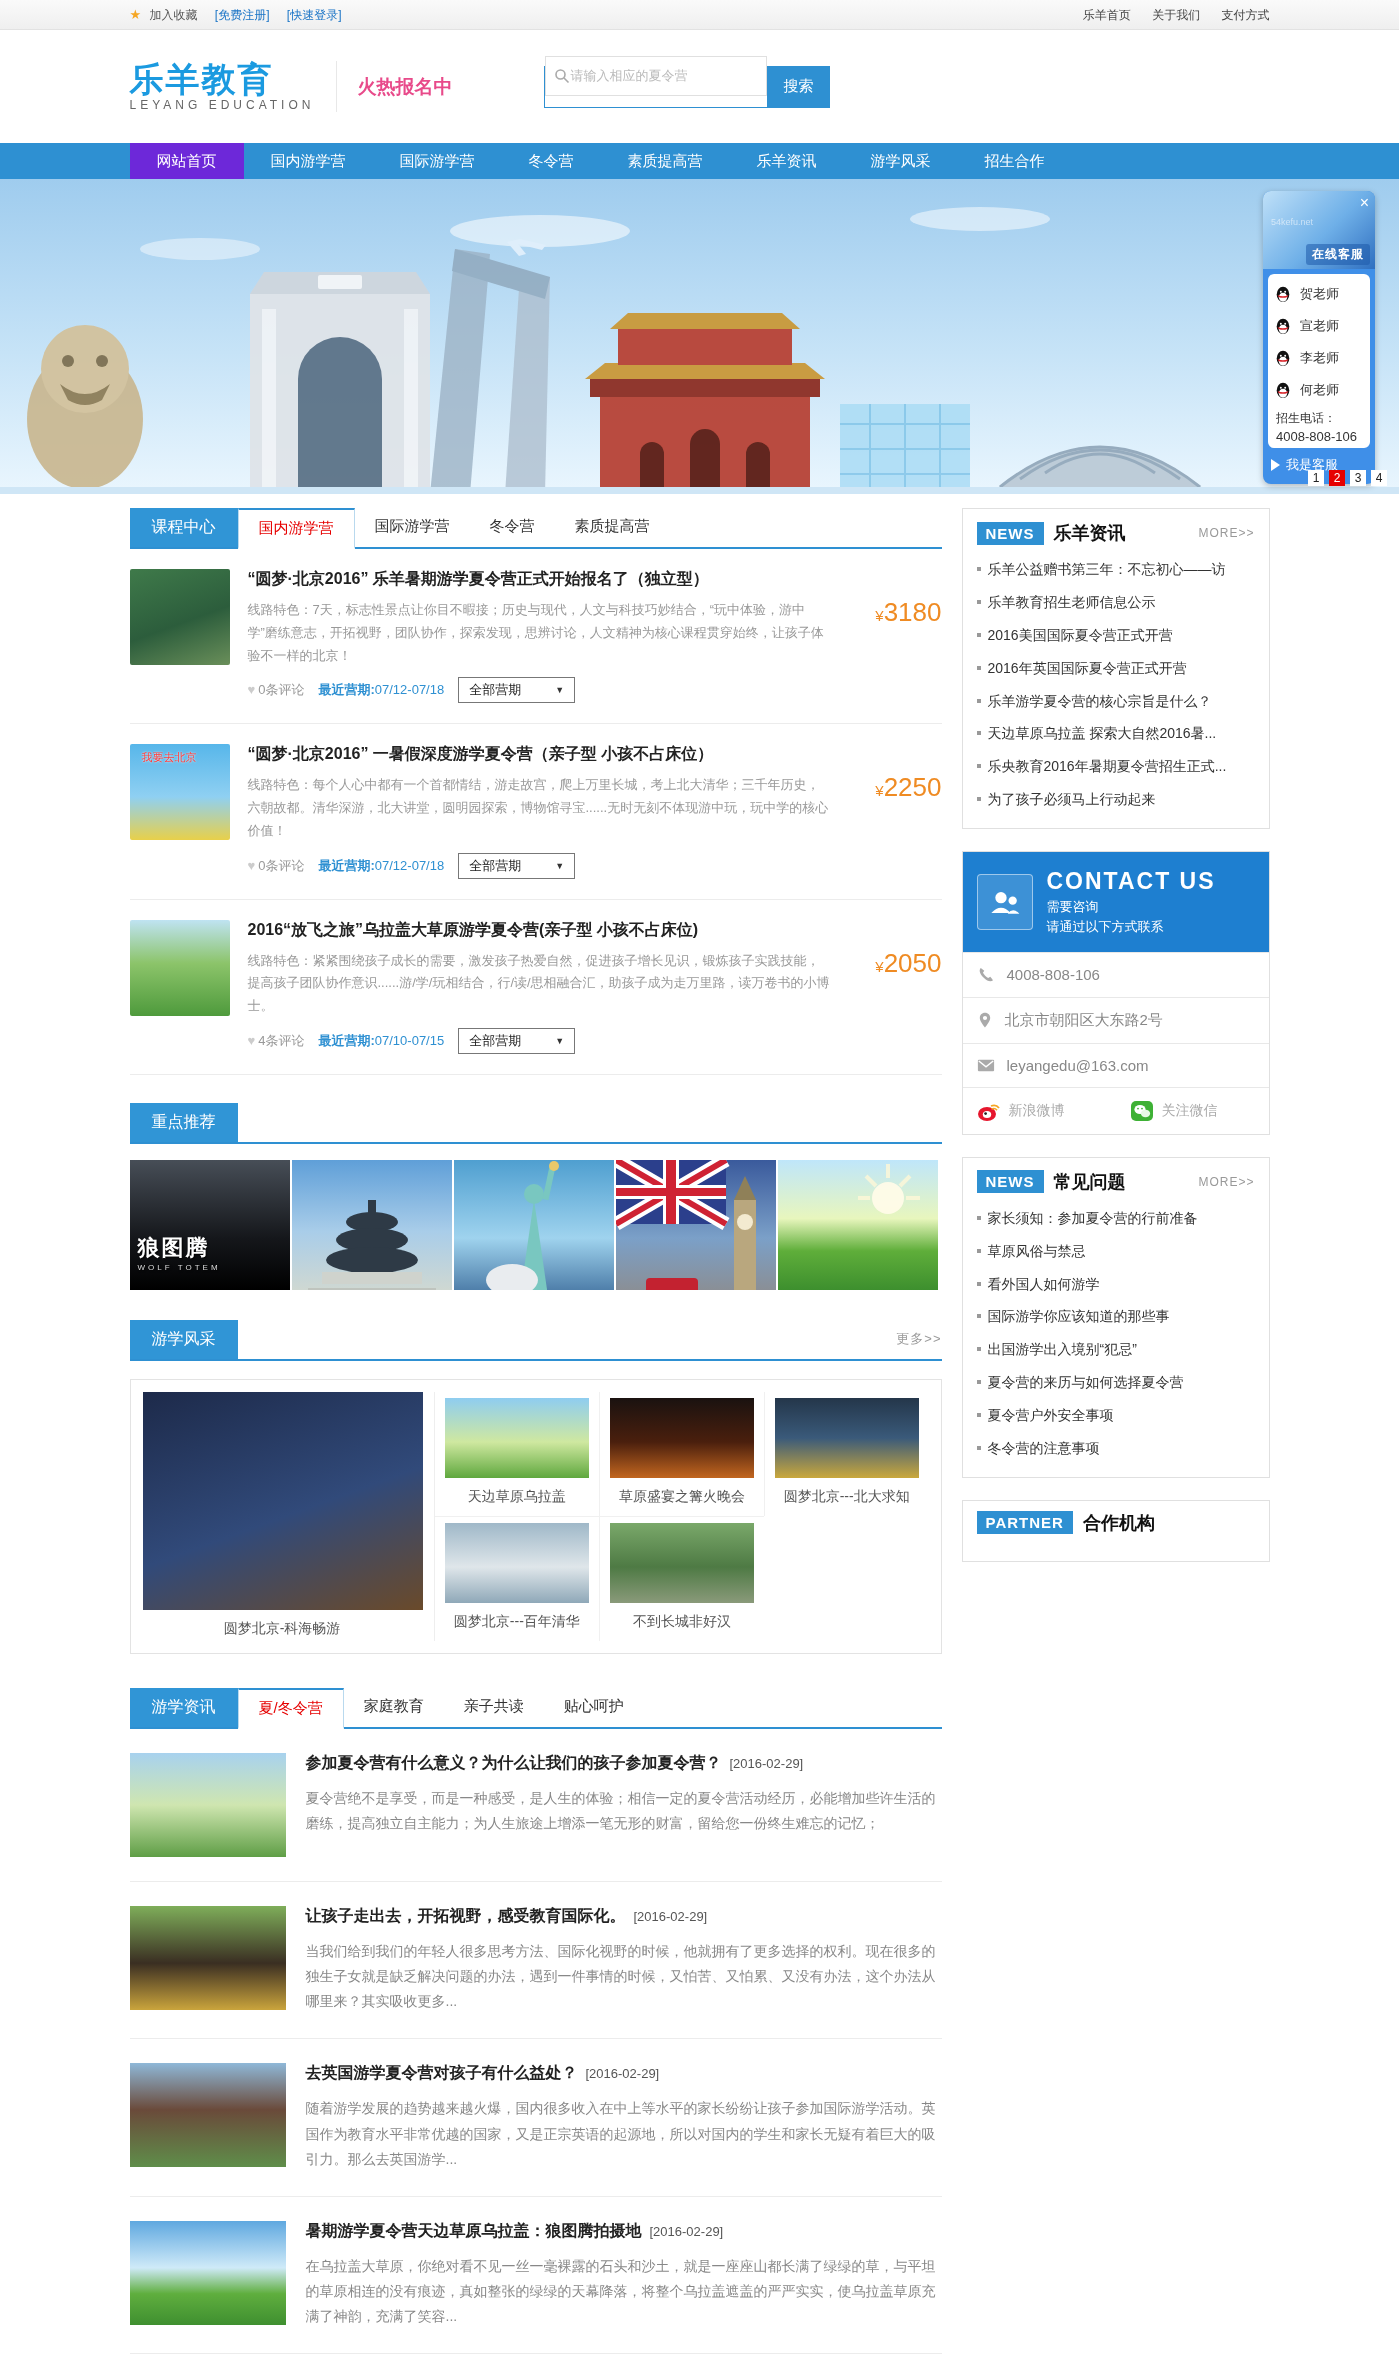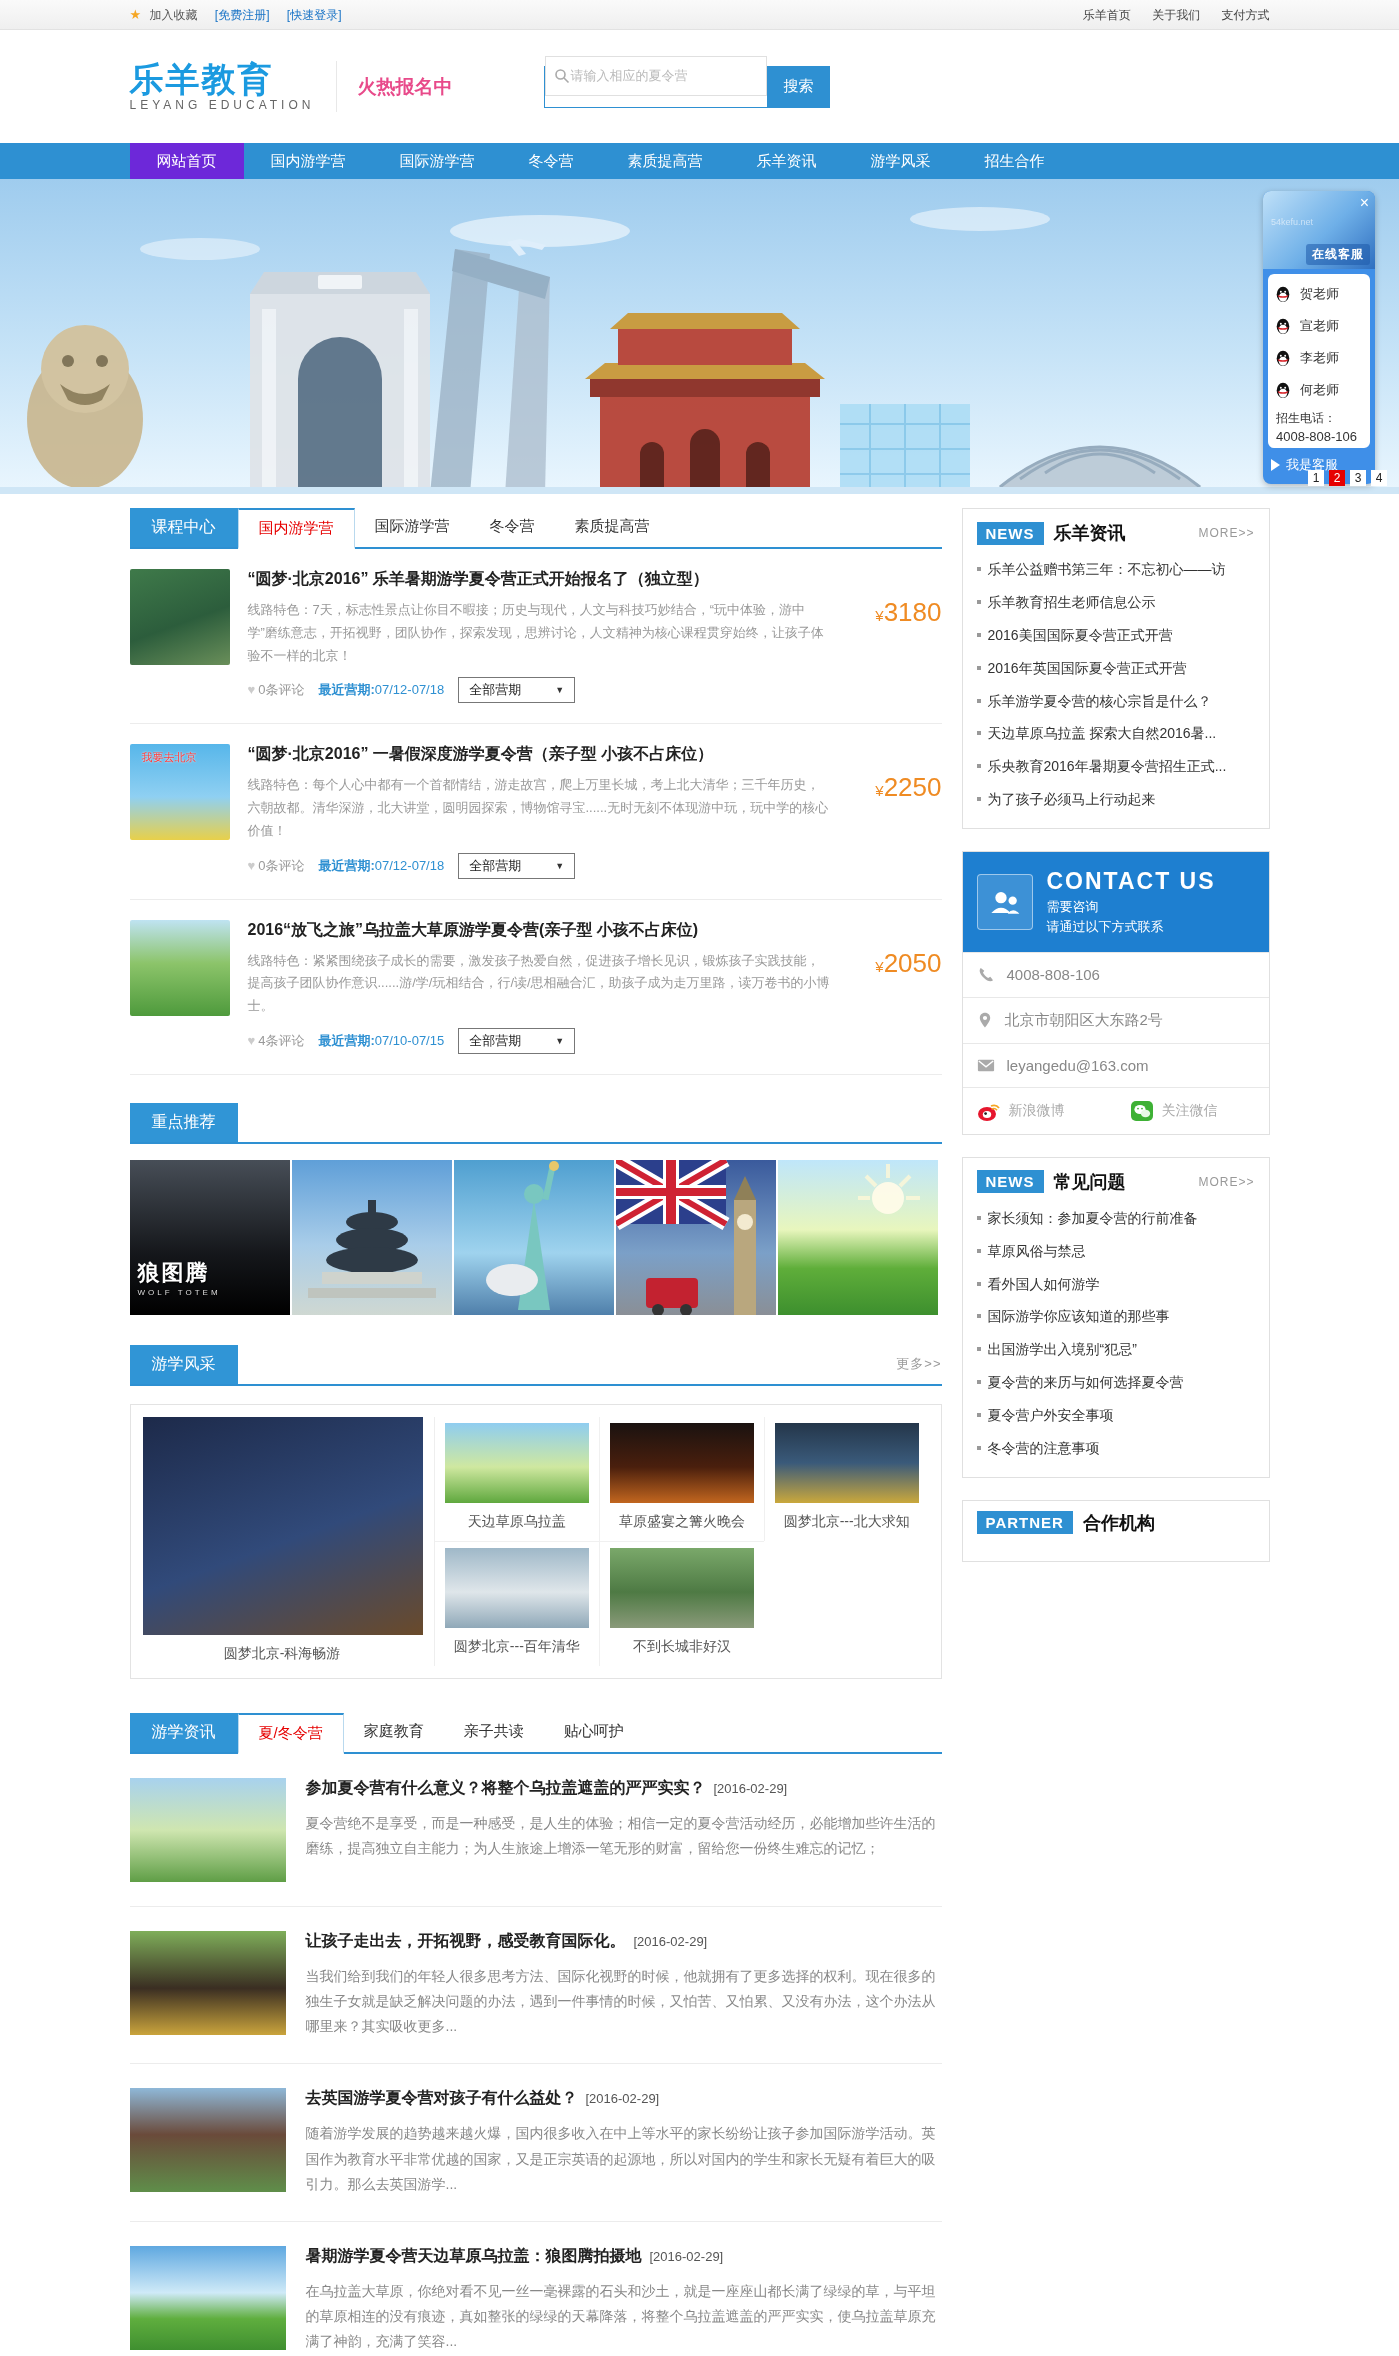--- a/index.html
+++ b/index.html
@@ -69,21 +69,21 @@
   .cmeta{display:flex;align-items:center;margin-top:10px;font-size:13px;color:#999;gap:14px;}
   .cmeta .heart{color:#ccc;margin-right:3px;}
   .cmeta .period{color:#2e90d2;}
   .cmeta .period b{font-weight:bold;}
   .sel{border:1px solid #777;padding:3px 10px;font-size:13px;color:#222;display:flex;align-items:center;gap:34px;cursor:pointer;background:#fff;}
   .sel .car{font-size:9px;color:#333;}
   .price{width:96px;flex:none;text-align:right;color:#ef8b23;font-size:26px;padding-top:28px;}
   .price .yen{font-size:15px;}
   
   .gal{display:flex;gap:2px;margin-top:16px;}
-  .gal .tile{width:160px;height:155px;position:relative;overflow:hidden;cursor:pointer;}
+  .gal .tile{width:160px;height:130px;position:relative;overflow:hidden;cursor:pointer;}
   .tile .ov{position:absolute;left:8px;bottom:18px;color:#fff;font-size:22px;font-weight:bold;letter-spacing:2px;text-shadow:1px 1px 2px #000;}
   .tile .ov small{display:block;font-size:8px;letter-spacing:3px;font-weight:normal;color:#ddd;}
   
   .fc-box{border:1px solid #e3e3e3;margin-top:18px;display:flex;padding:12px;}
   .fc-main{width:292px;border-right:1px solid #eee;padding-right:12px;}
   .fc-main .img{width:280px;height:218px;}
   .fc-cap{text-align:center;font-size:14px;color:#555;padding-top:10px;}
   .fc-grid{flex:1;display:grid;grid-template-columns:1fr 1fr 1fr;}
   .fc-cell{padding:6px 10px 10px;border-left:1px solid #f0f0f0;}
   .fc-cell:nth-child(3n+1){border-left:0;}
@@ -455,21 +455,21 @@
         <a class="on">夏/冬令营</a>
         <a>家庭教育</a>
         <a>亲子共读</a>
         <a>贴心呵护</a>
       </div>
     </div>
 
     <div class="art">
       <div class="thumb" style="background:linear-gradient(180deg,#a8d2ee 0%,#cfe6b0 50%,#5f9e46 100%);"></div>
       <div>
-        <h3><span>参加夏令营有什么意义？将整个乌拉盖遮盖的严严实实？</span><span class="date">[2016-02-29]</span></h3>
+        <h3><span>参加夏令营有什么意义？为什么让我们的孩子参加夏令营？</span><span class="date">[2016-02-29]</span></h3>
         <div class="desc">夏令营绝不是享受，而是一种感受，是人生的体验；相信一定的夏令营活动经历，必能增加些许生活的磨练，提高独立自主能力；为人生旅途上增添一笔无形的财富，留给您一份终生难忘的记忆；</div>
       </div>
     </div>
     <div class="art">
       <div class="thumb" style="background:linear-gradient(180deg,#7fae5a 0%,#3a2e22 55%,#caa43c 100%);"></div>
       <div>
         <h3><span>让孩子走出去，开拓视野，感受教育国际化。</span><span class="date">[2016-02-29]</span></h3>
         <div class="desc">当我们给到我们的年轻人很多思考方法、国际化视野的时候，他就拥有了更多选择的权利。现在很多的独生子女就是缺乏解决问题的办法，遇到一件事情的时候，又怕苦、又怕累、又没有办法，这个办法从哪里来？其实吸收更多...</div>
       </div>
     </div>

